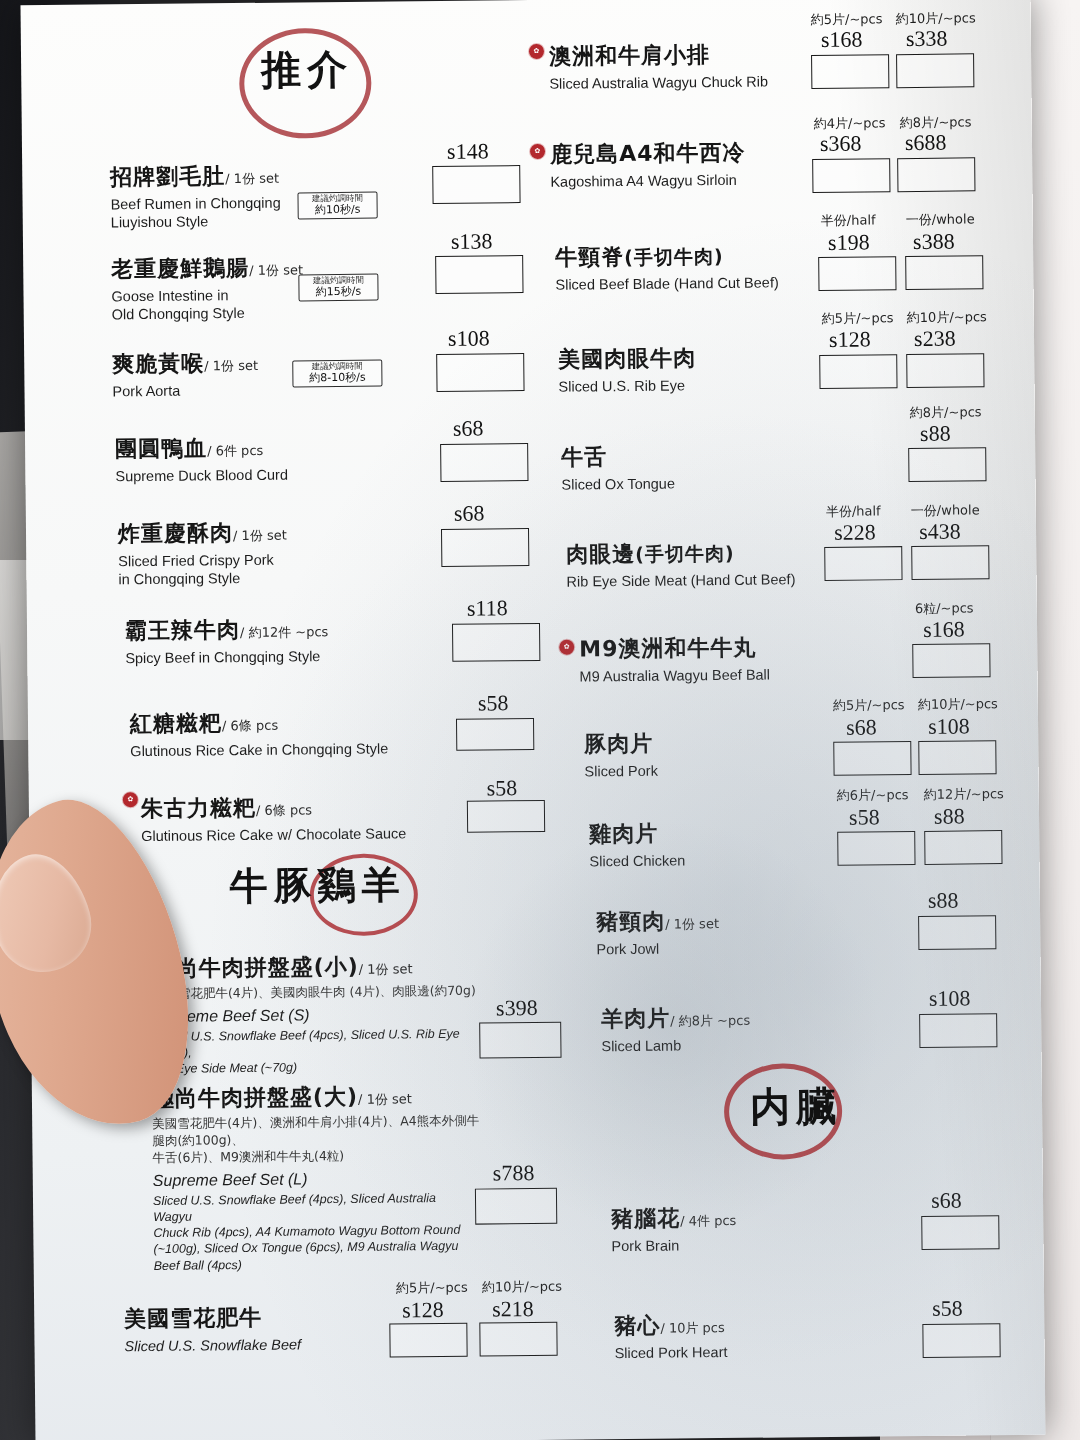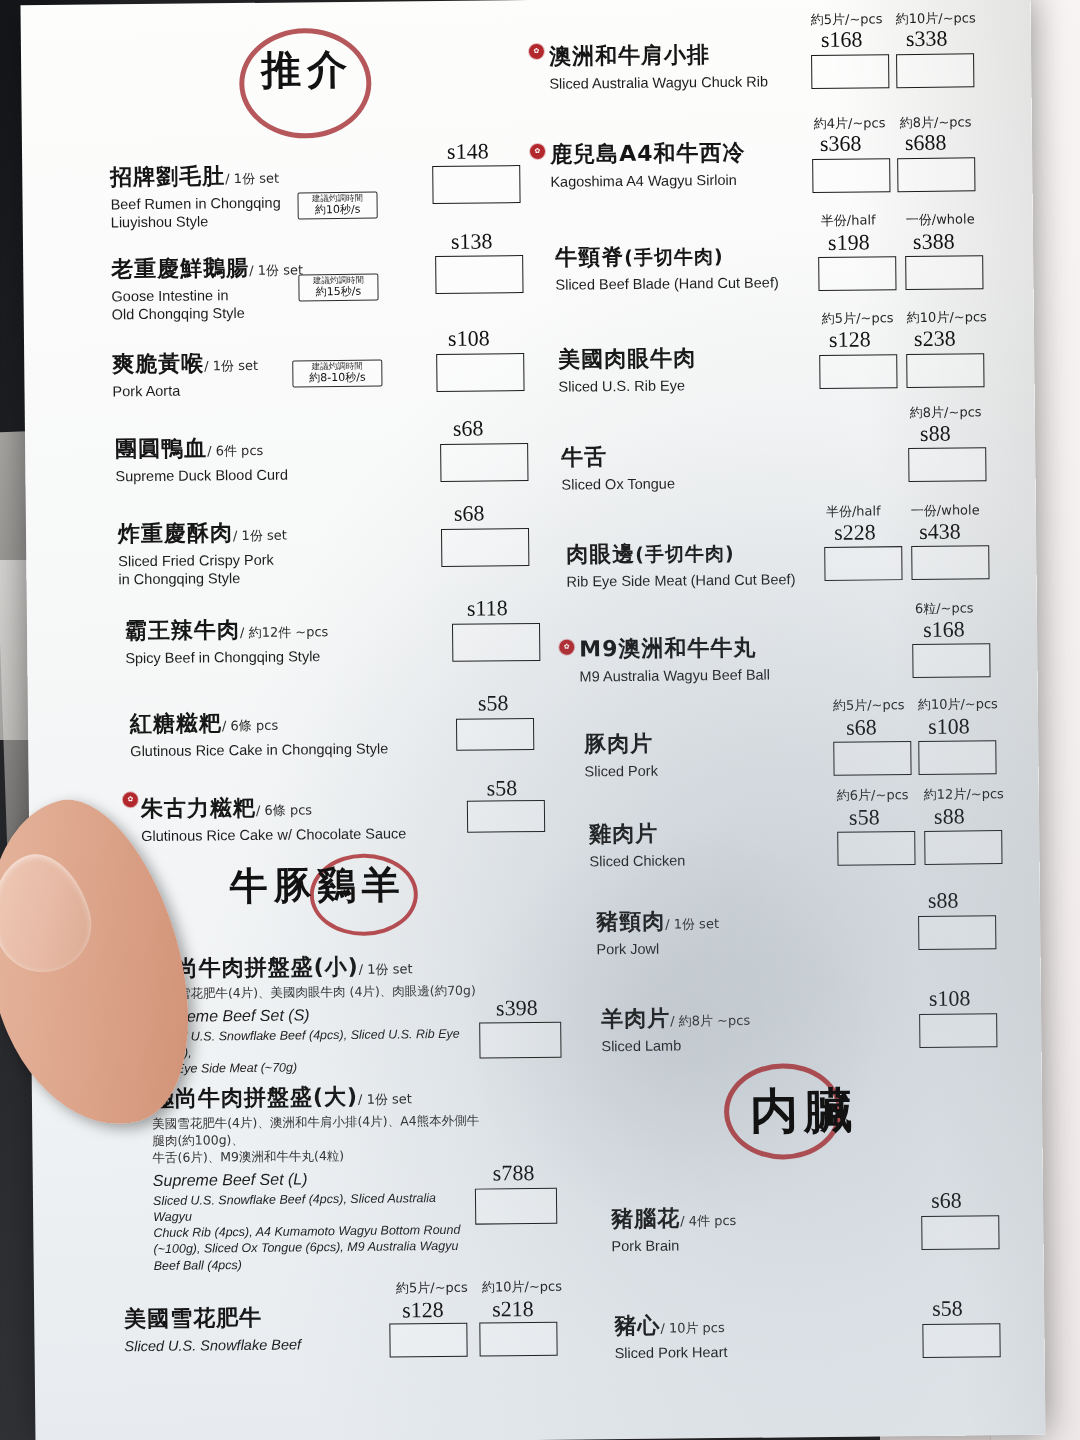--- a/index.html
+++ b/index.html
@@ -408,21 +408,21 @@
 
     <div class="item" style="left:70px; top:1005px;">
       <div class="cn"><span>羊肉片</span><span class="qty">/ 約8片 ~pcs</span></div>
       <div class="en" style="max-width:330px;">Sliced Lamb</div>
     </div>
     <div class="price" style="left:398px; top:990px;">s108</div>
     <div class="obox" style="left:388px; top:1018px; width:78px; height:34px;"></div>
 
     <div class="sec-wrap" style="left:218px; top:1082px;">
       <div class="ink-ring" style="left:-26px; top:-16px; width:118px; height:96px;"></div>
-      <div class="sec-text" style="font-size:48px;font-family:Liberation Mono, monospace;">内臟</div>
+      <div class="sec-text" style="font-size:40px;font-family:Liberation Mono, monospace;">内臟</div>
     </div>
 
     <div class="item" style="left:78px; top:1205px;">
       <div class="cn"><span>豬腦花</span><span class="qty">/ 4件 pcs</span></div>
       <div class="en" style="max-width:330px;">Pork Brain</div>
     </div>
     <div class="price" style="left:398px; top:1192px;">s68</div>
     <div class="obox" style="left:388px; top:1220px; width:78px; height:34px;"></div>
 
     <div class="item" style="left:80px; top:1312px;">

